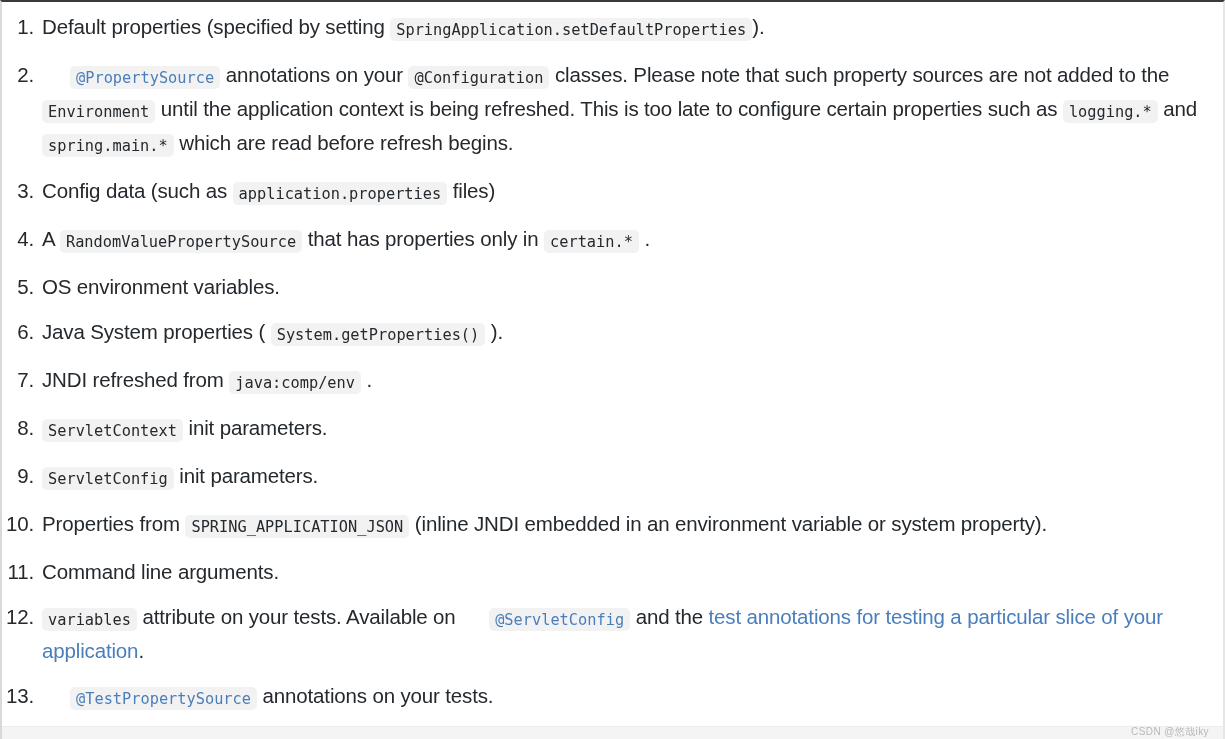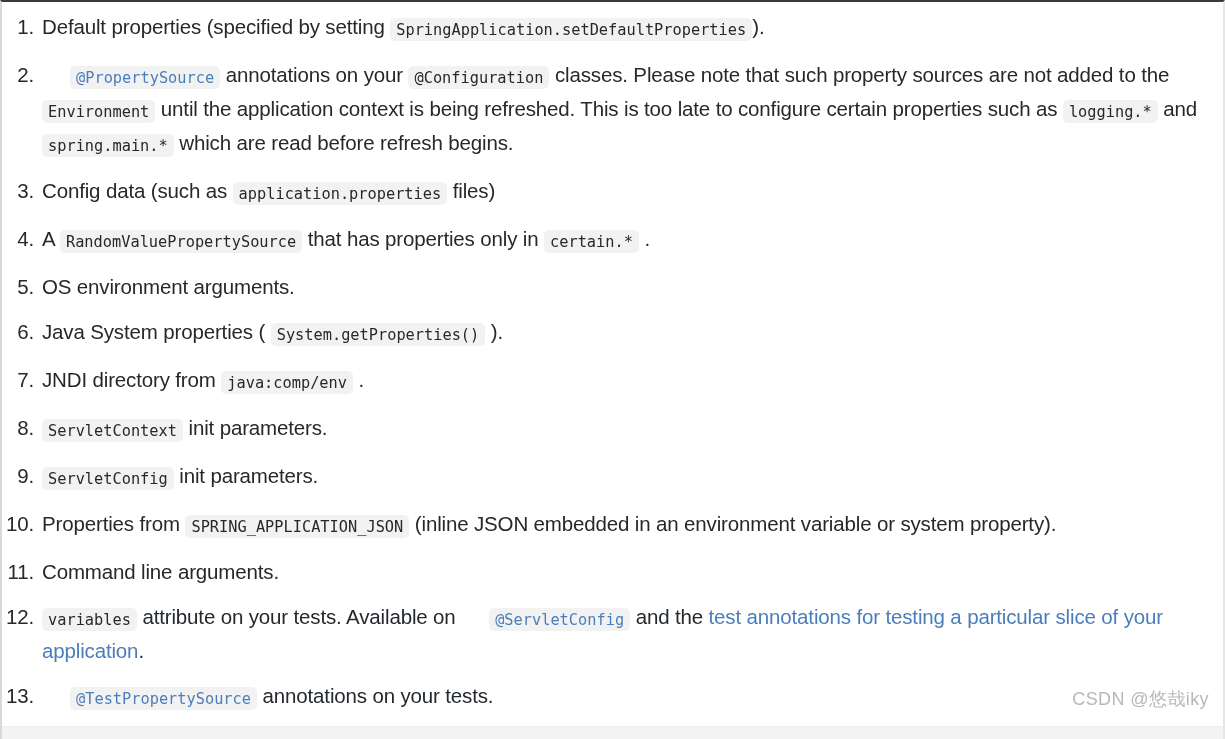--- a/index.html
+++ b/index.html
@@ -78,22 +78,22 @@
     color: #4a7ebb;
     margin-left: 28px;
   }
   a.lnk {
     color: #4a7ebb;
     text-decoration: none;
   }
   .watermark {
     position: absolute;
     right: 14px;
-    bottom: 28px;
-    font-size: 18px;
+    bottom: 0;
+    font-size: 10px;
     color: #b8b8b8;
     font-family: "Liberation Sans", sans-serif;
     letter-spacing: 0.4px;
     white-space: nowrap;
   }
   .footer-strip {
     position: absolute;
     left: 0;
     right: 0;
     bottom: 0;
@@ -106,26 +106,26 @@
 </head>
 <body>
 
 <div class="page">
   <div class="doc-body">
     <ol class="prop-list">
         <li><span class="seg">Default properties (specified by setting </span><code class="cs">SpringApplication.setDefaultProperties</code><span class="seg">).</span></li>
         <li><code class="cs lnk">@PropertySource</code><span class="seg"> annotations on your </span><code class="cs">@Configuration</code><span class="seg"> classes. Please note that such property sources are not added to the </span><code class="cs">Environment</code><span class="seg"> until the application context is being refreshed. This is too late to configure certain properties such as </span><code class="cs">logging.*</code><span class="seg"> and </span><code class="cs">spring.main.*</code><span class="seg"> which are read before refresh begins.</span></li>
         <li><span class="seg">Config data (such as </span><code class="cs">application.properties</code><span class="seg"> files)</span></li>
         <li><span class="seg">A </span><code class="cs">RandomValuePropertySource</code><span class="seg"> that has properties only in </span><code class="cs">certain.*</code><span class="seg"> .</span></li>
-        <li><span class="seg">OS environment arguments.</span></li>
+        <li><span class="seg">OS environment variables.</span></li>
         <li><span class="seg">Java System properties ( </span><code class="cs">System.getProperties()</code><span class="seg"> ).</span></li>
-        <li><span class="seg">JNDI directory from </span><code class="cs">java:comp/env</code><span class="seg"> .</span></li>
+        <li><span class="seg">JNDI refreshed from </span><code class="cs">java:comp/env</code><span class="seg"> .</span></li>
         <li><code class="cs">ServletContext</code><span class="seg"> init parameters.</span></li>
         <li><code class="cs">ServletConfig</code><span class="seg"> init parameters.</span></li>
-        <li><span class="seg">Properties from </span><code class="cs">SPRING_APPLICATION_JSON</code><span class="seg"> (inline JSON embedded in an environment variable or system property).</span></li>
+        <li><span class="seg">Properties from </span><code class="cs">SPRING_APPLICATION_JSON</code><span class="seg"> (inline JNDI embedded in an environment variable or system property).</span></li>
         <li><span class="seg">Command line arguments.</span></li>
         <li><code class="cs">variables</code><span class="seg"> attribute on your tests. Available on </span><code class="cs lnk">@ServletConfig</code><span class="seg"> and the </span><a class="lnk" href="#">test annotations for testing a particular slice of your application</a><span class="seg">.</span></li>
         <li><code class="cs lnk">@TestPropertySource</code><span class="seg"> annotations on your tests.</span></li>
         <li><a class="lnk" href="#">Devtools global settings properties</a><span class="seg"> in the </span><code class="cs">$HOME/.config/spring-boot</code><span class="seg"> directory when devtools is active.</span></li>
       </ol>
   </div>
   <div class="footer-strip"></div>
   <div class="watermark">CSDN @悠哉iky</div>
 </div>
 

